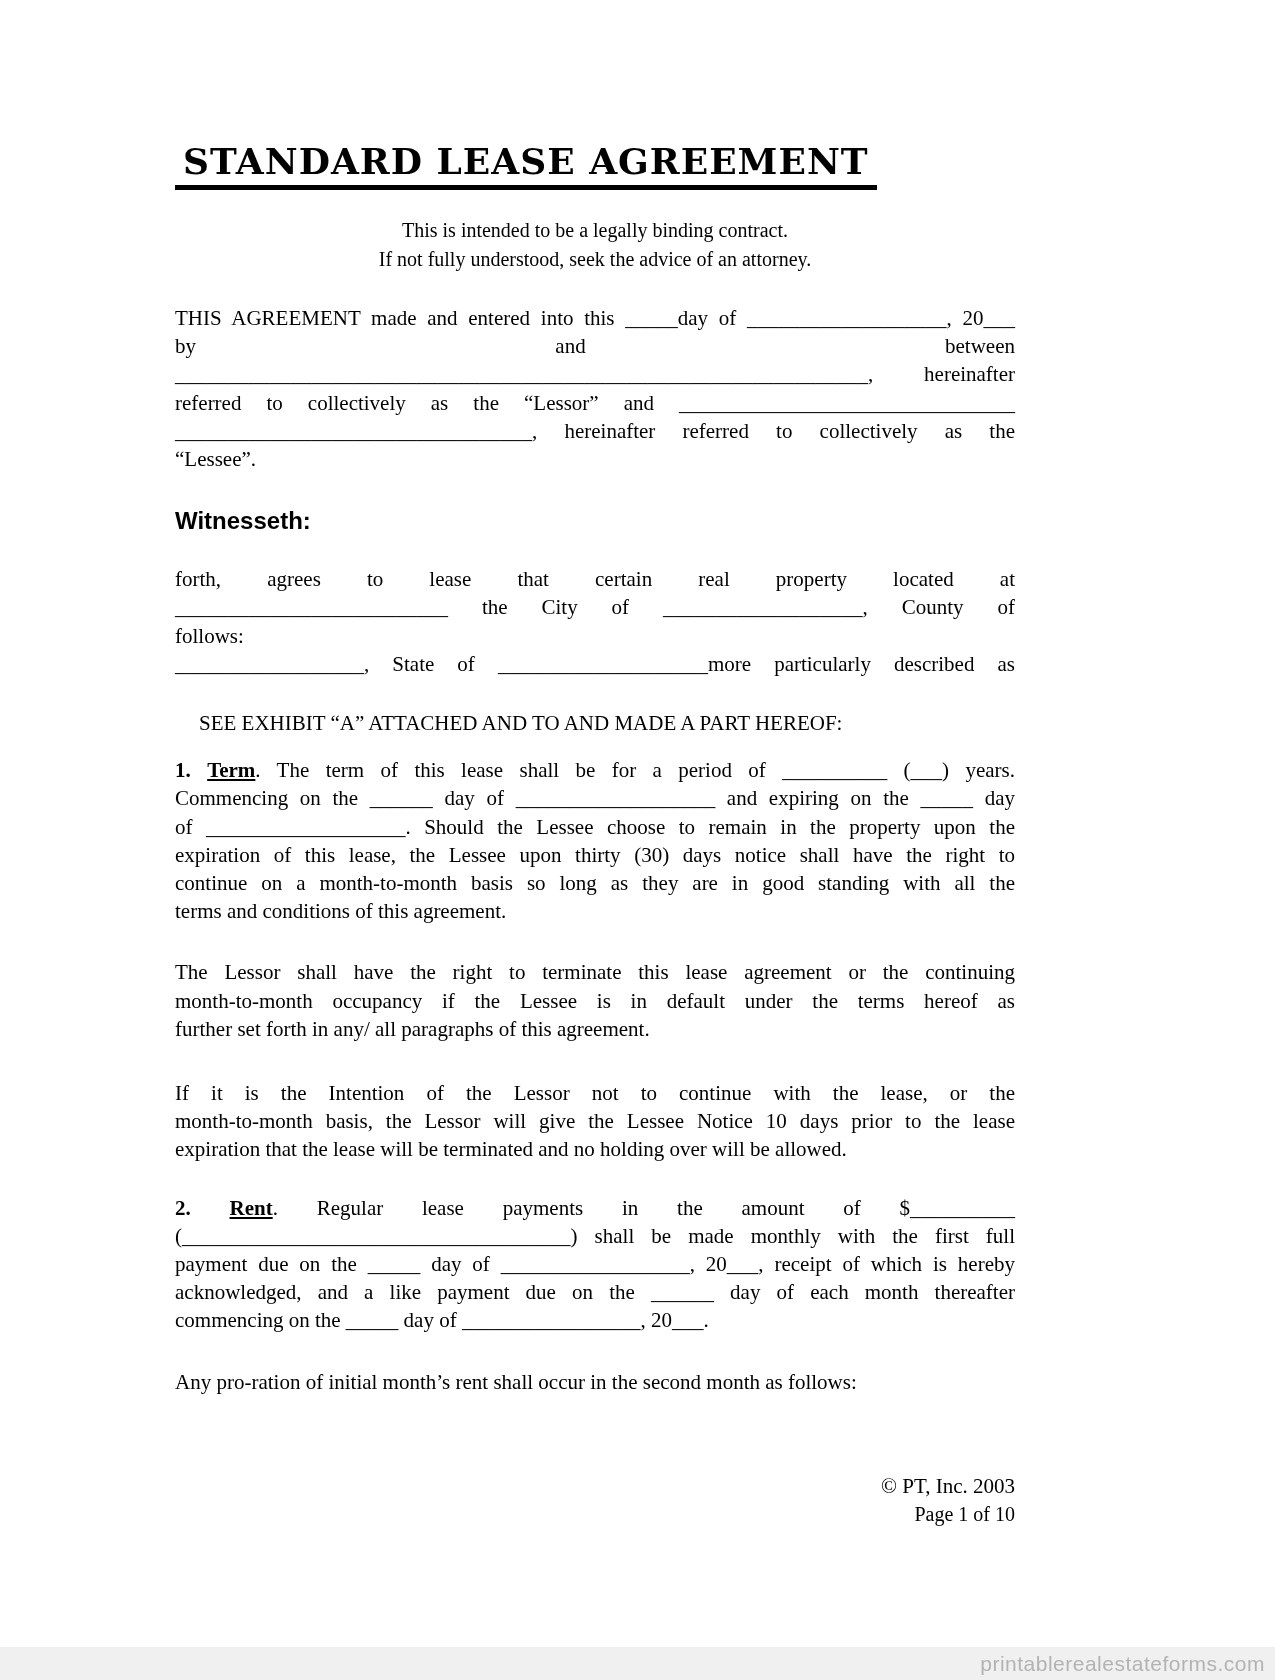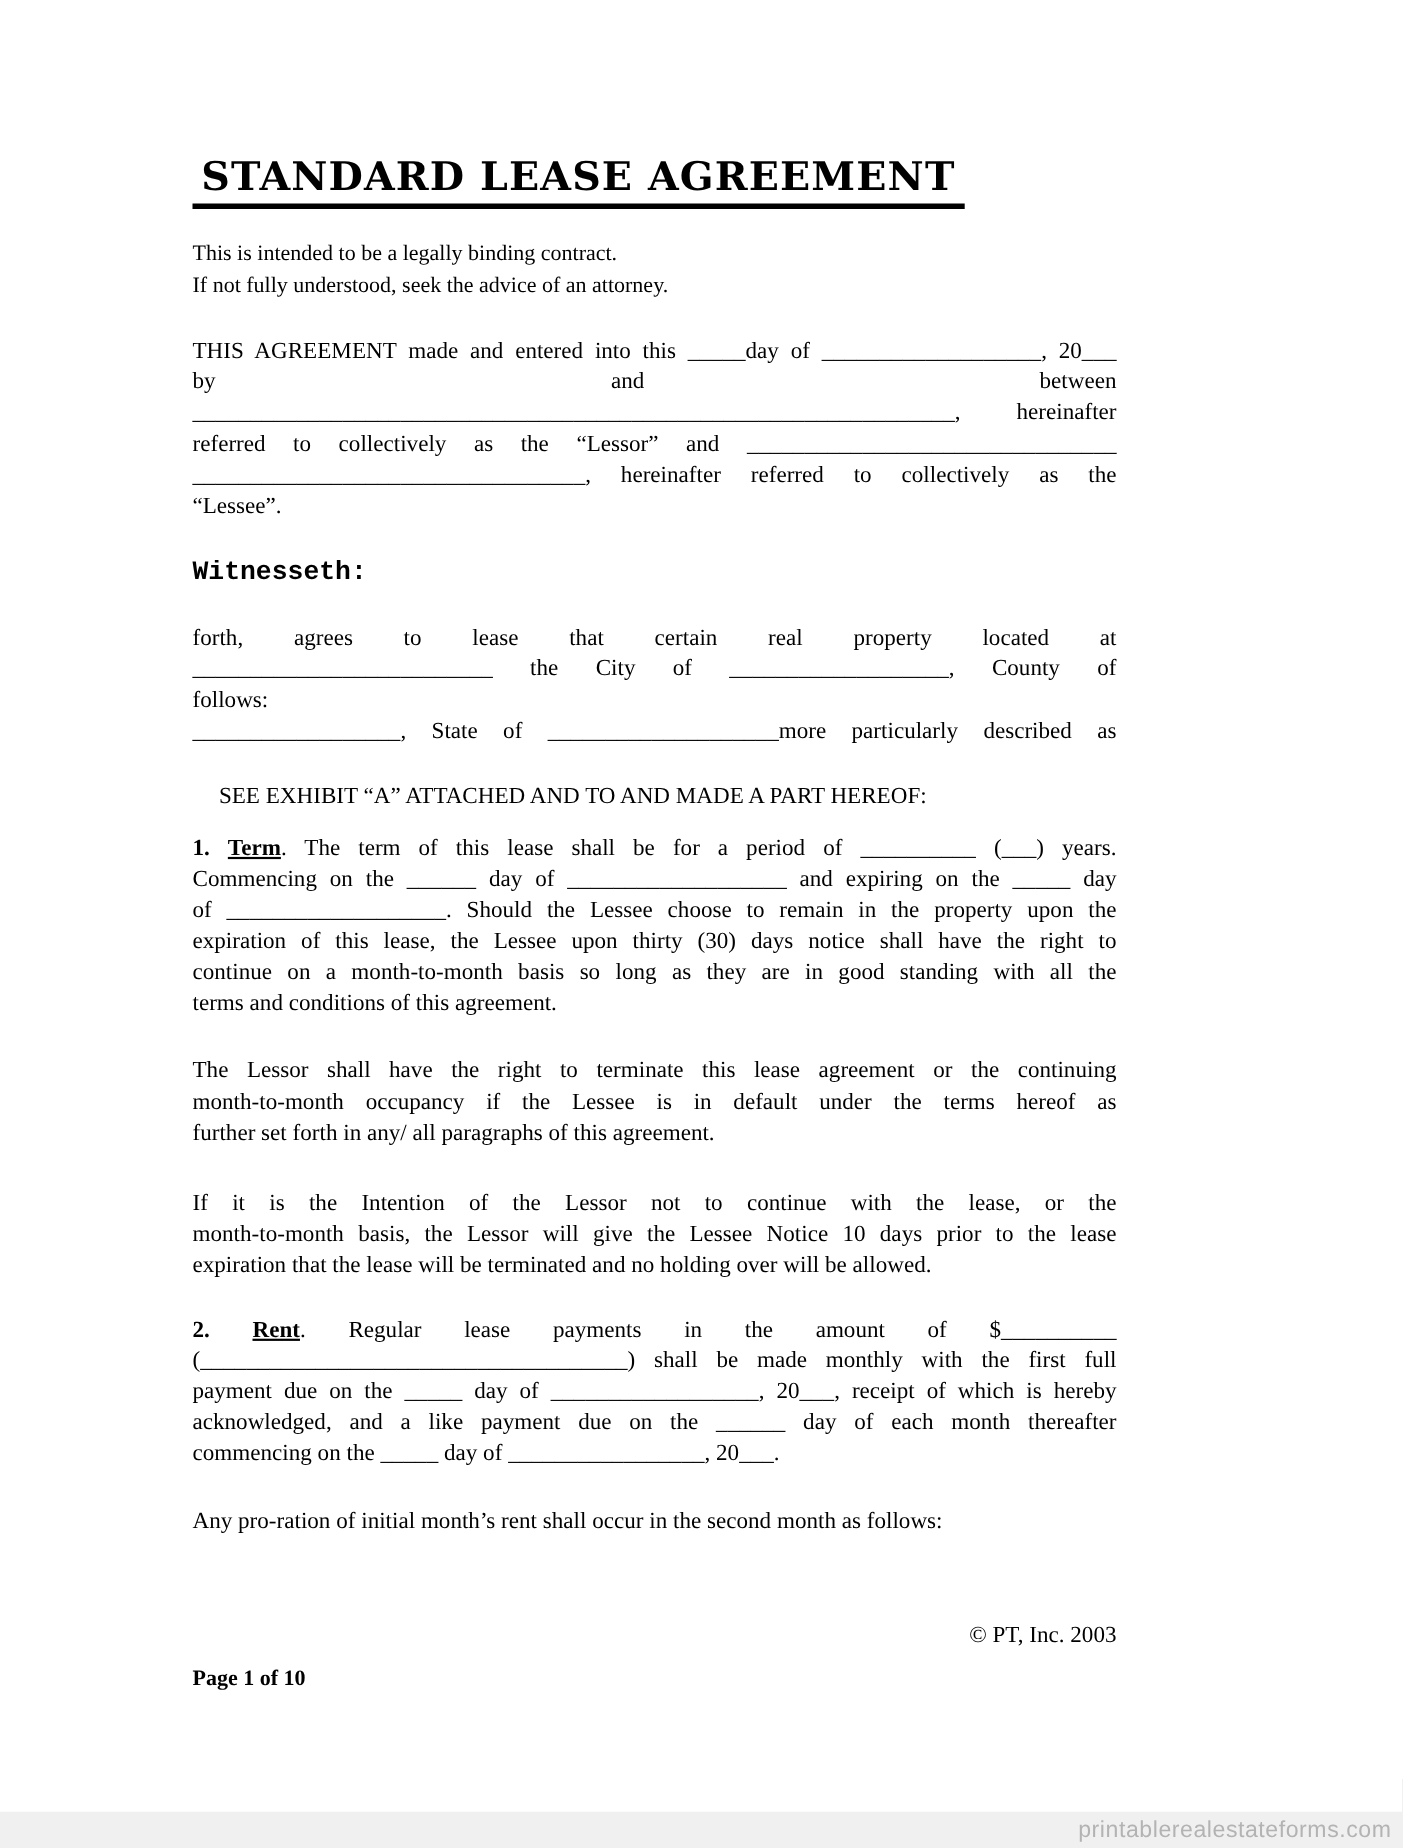--- a/index.html
+++ b/index.html
@@ -25,64 +25,63 @@
     font-family: "DejaVu Serif", serif;
     font-weight: bold;
     font-size: 36px;
     line-height: 42px;
     letter-spacing: 1px;
     border-bottom: 5px solid #000;
     padding: 0 8px 3px 8px;
   }
   .subtitle { margin-top: 26px; }
   .sub-ln {
-    text-align: left;
+    text-align: center;
     font-size: 20px;
     line-height: 29px;
   }
   .ln {
     font-size: 21px;
     line-height: 28.2px;
     text-align: left;
     white-space: normal;
   }
   .j {
     text-align: justify;
     text-align-last: justify;
     -moz-text-align-last: justify;
   }
   .b { font-weight: bold; }
   .u { text-decoration: underline; }
   .para-intro      { margin-top: 30px; }
   .witnesseth {
     margin: 32px 0 4px 0;
-    font-family: Liberation Mono, monospace;
+    font-family: Liberation Sans, sans-serif;
     font-weight: bold;
     font-size: 24px;
     line-height: 32px;
   }
   .para-consideration { margin-top: 28px; }
   .exhibit-line       { margin-top: 31px; margin-left: 24px; }
   .para-term          { margin-top: 19px; }
   .para-terminate     { margin-top: 33px; }
   .para-intention     { margin-top: 36px; }
   .para-rent          { margin-top: 30px; }
   .para-proration     { margin-top: 33px; }
   .footer { margin-top: 78px; }
   .footer-copyright {
     text-align: right;
     font-size: 21px;
     line-height: 24px;
   }
   .footer-pagenum {
-    text-align: left;
+    text-align: right;
     font-size: 20px;
     line-height: 24px;
-    margin-top: 16px;
-    font-weight: bold;
+    margin-top: 4px;
   }
   .wm-bar {
     position: absolute;
     left: 0;
     right: 0;
     bottom: 0;
     height: 33px;
     background: #f0f0f0;
     text-align: right;
   }

